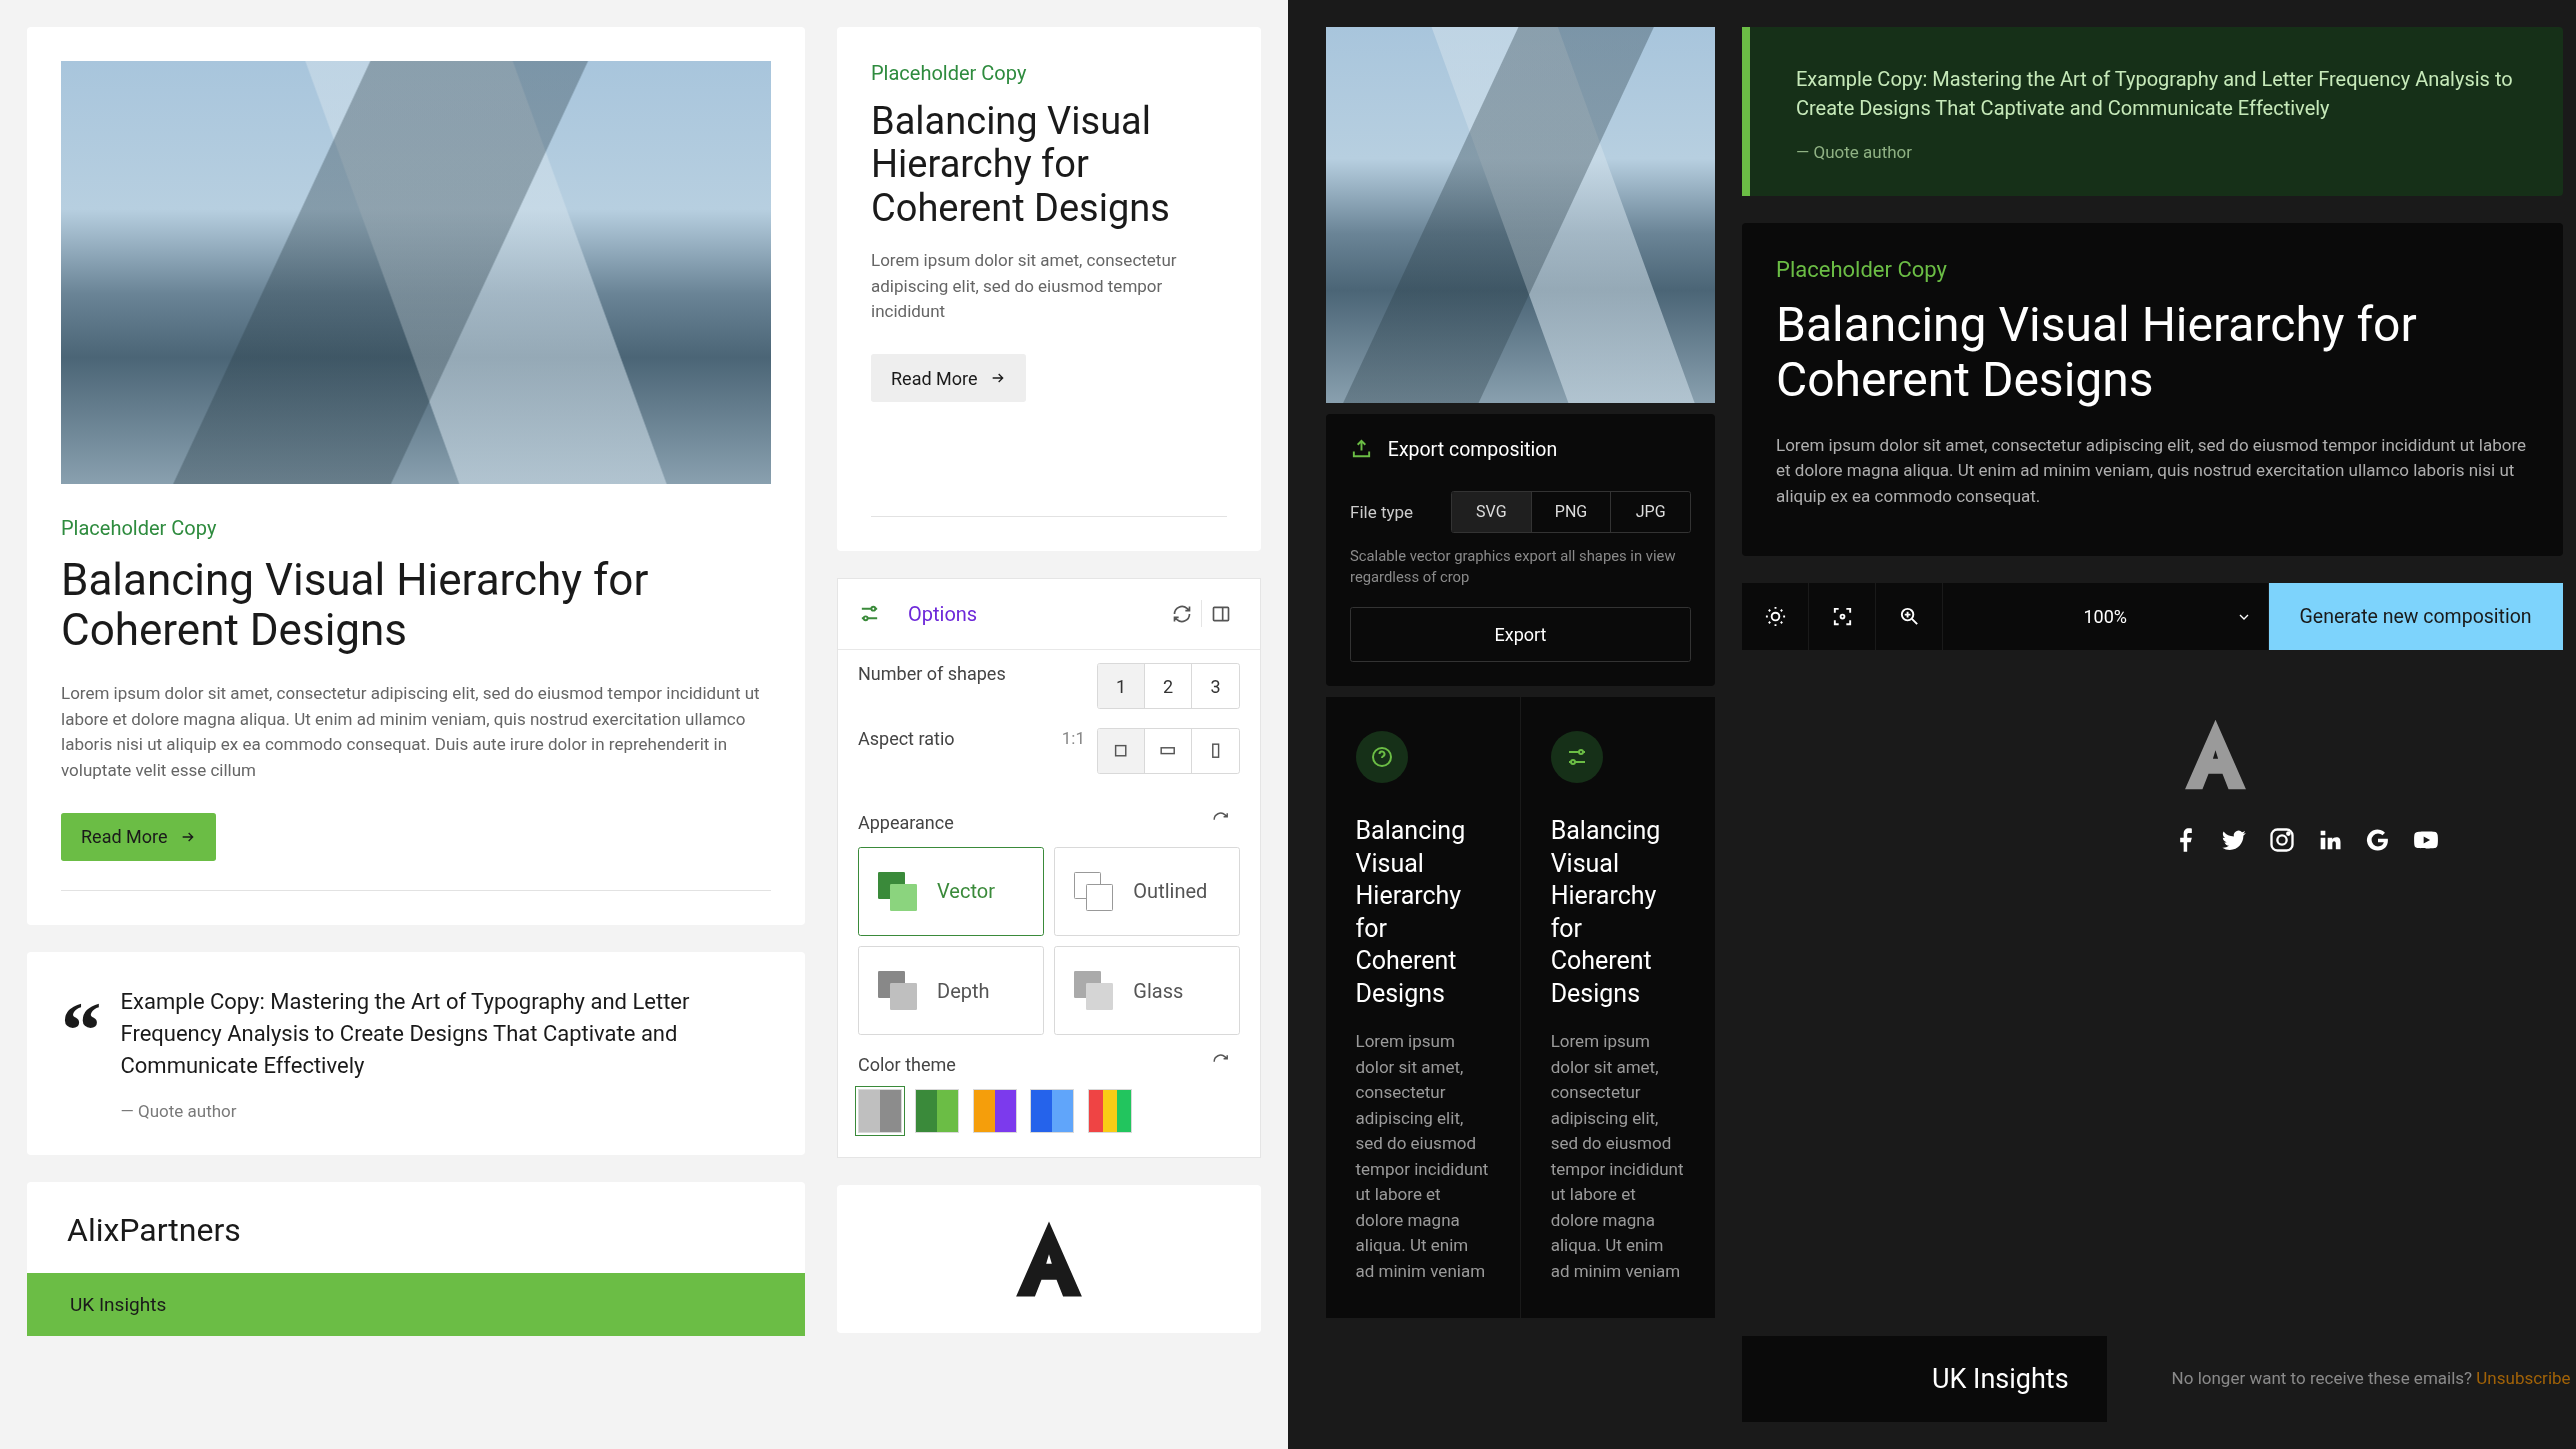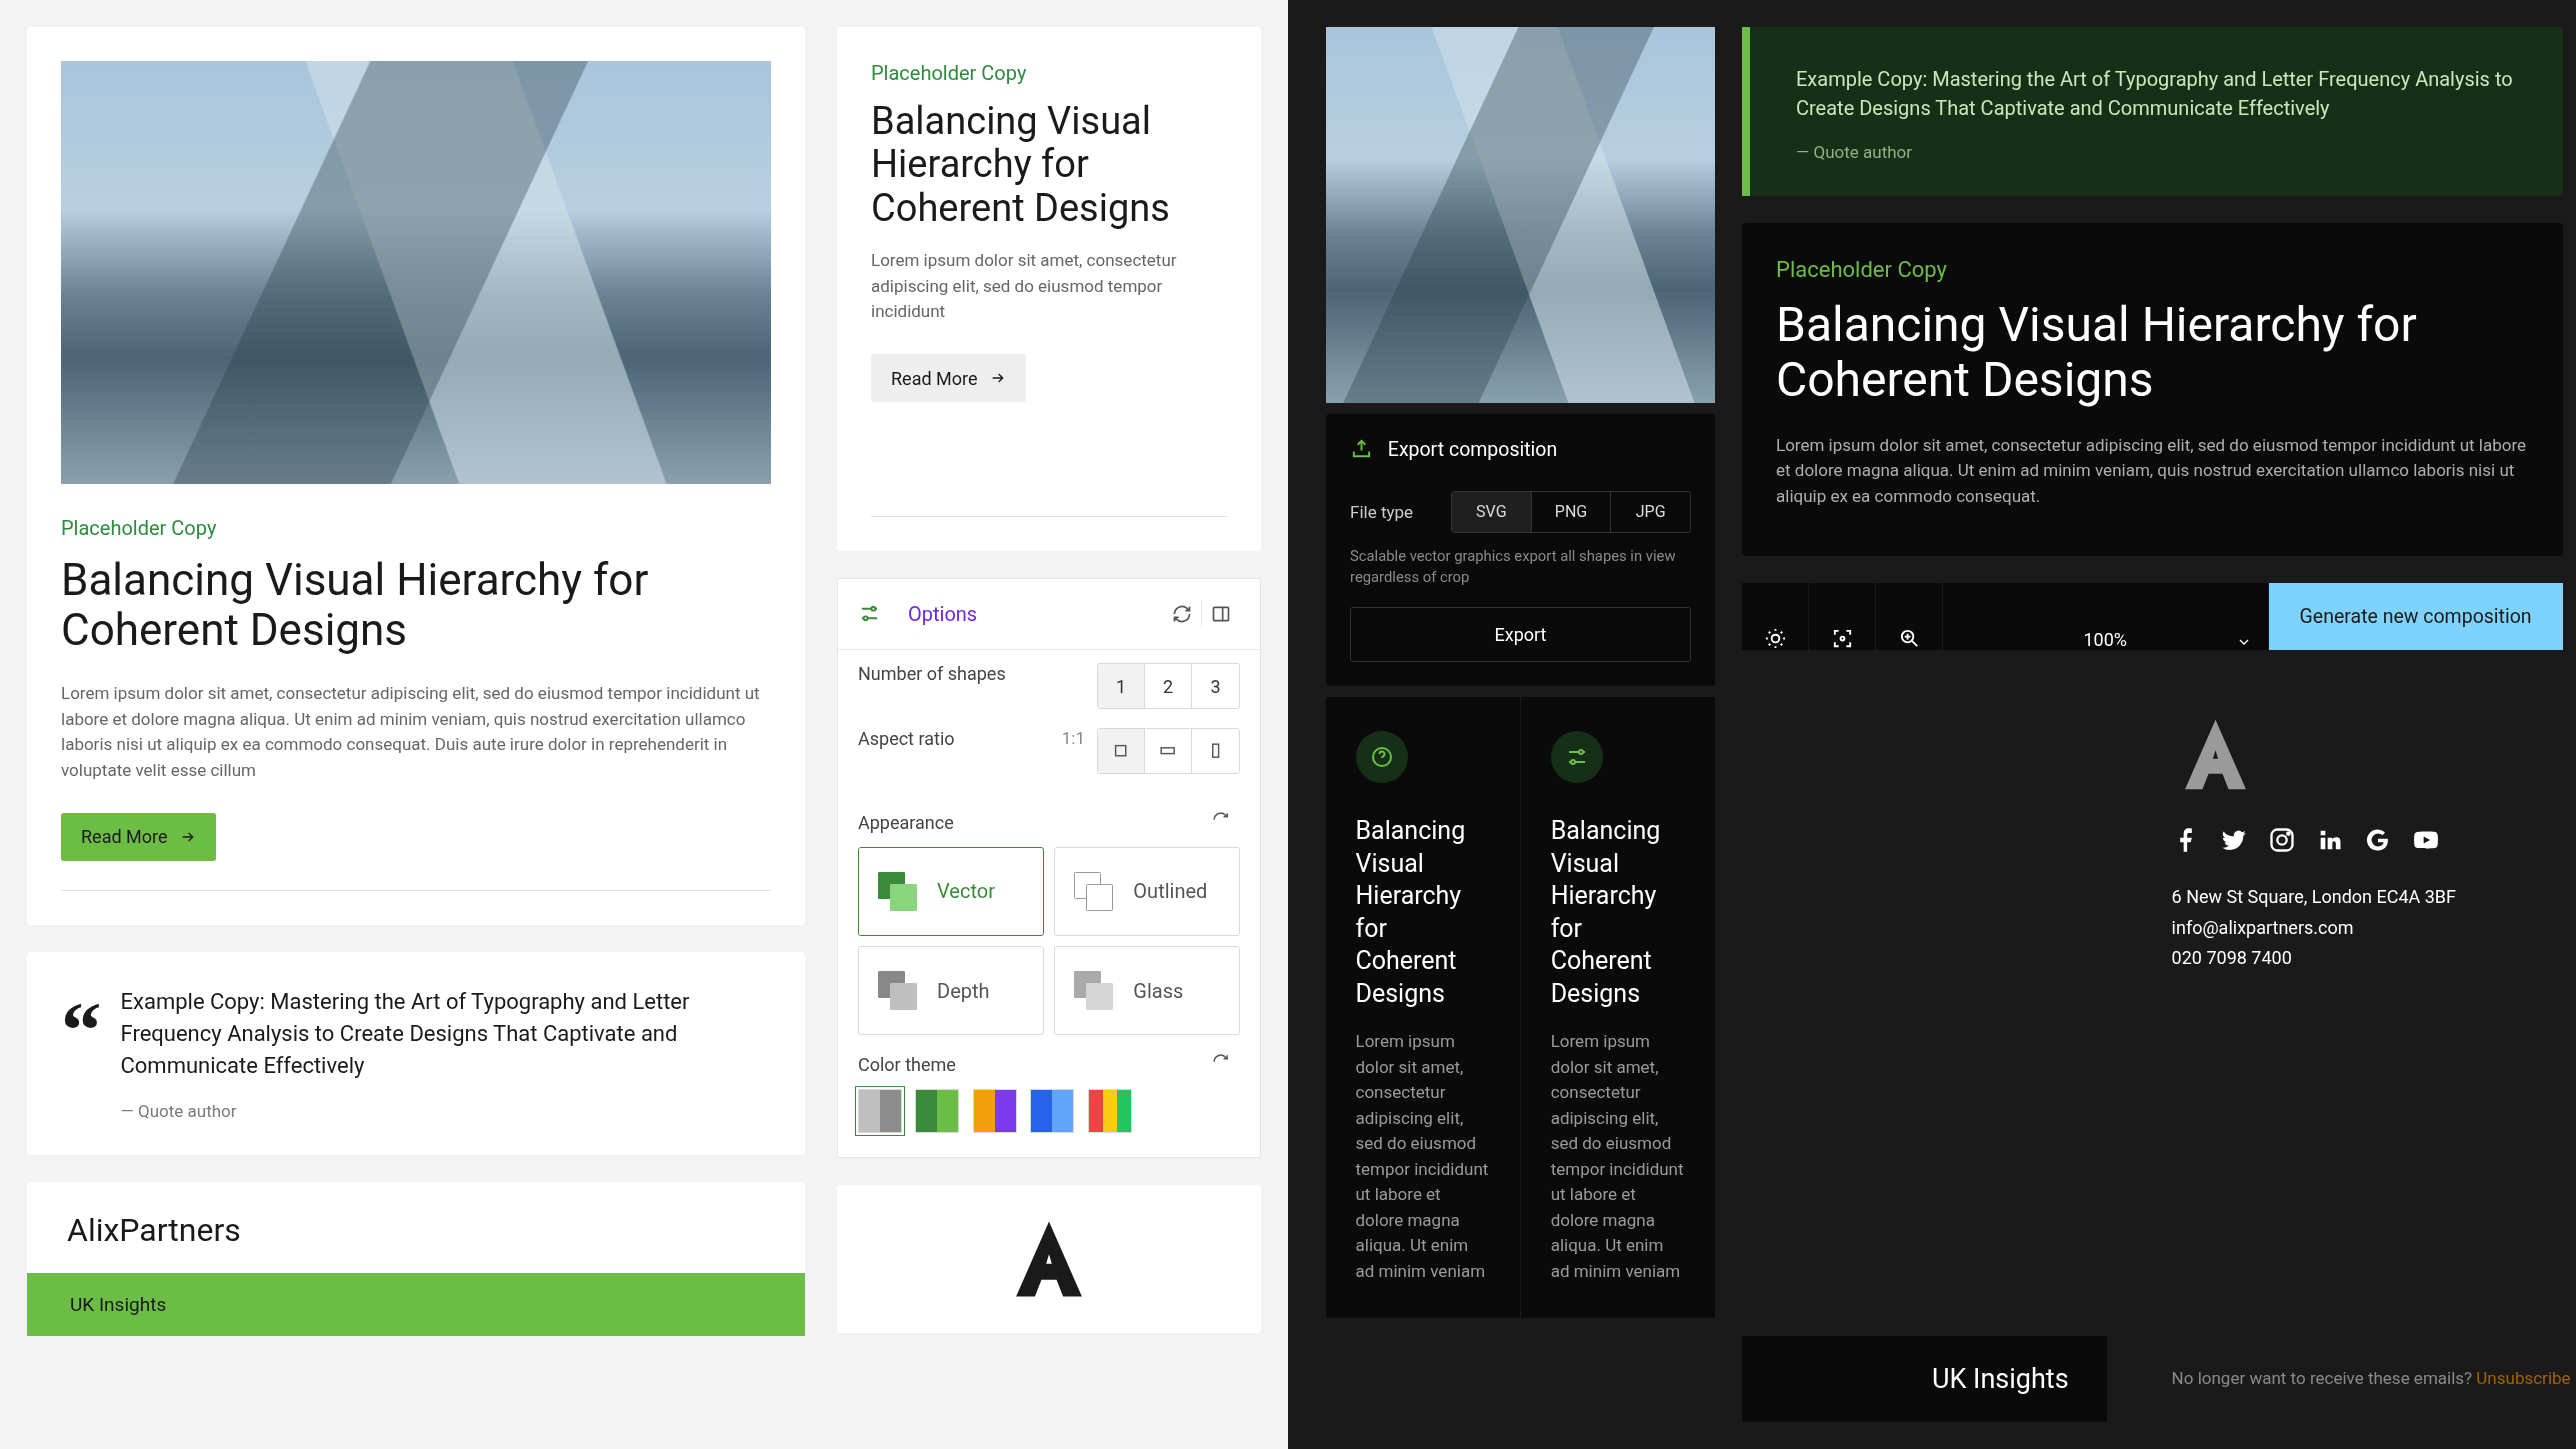--- a/index.html
+++ b/index.html
@@ -108,21 +108,21 @@
 .btn-dark{width:100%;border:0.7px solid #333;background:transparent;color:#fff;text-align:center;padding:16px;font-size:18px;border-radius:2.7px;cursor:pointer}
 
 .quote-dark{background:#163018;position:relative;padding:38px 40px 34px 54px;border-radius:4px}
 .quote-dark::before{content:"";position:absolute;left:0;top:0;bottom:0;width:8px;background:#6bbd45}
 .quote-dark .qtext{color:#c6e9b9;font-size:20px}
 .quote-dark .qauthor{color:#8fb183}
 
 .article-dark{padding:34px 34px 47px}
 
 .toolbar{display:flex;height:67px;gap:0}
-.tcell{background:#0a0a0a;display:flex;align-items:flex-end;justify-content:center;border-right:0.7px solid #1a1a1a}
+.tcell{background:#0a0a0a;display:flex;align-items:center;justify-content:center;border-right:0.7px solid #1a1a1a}
 .tcell.icon{width:67px;cursor:pointer}
 .tcell.zoom{flex:1;color:#fff;font-size:18px;position:relative;cursor:pointer}
 .tcell.zoom .chev{position:absolute;right:16px}
 .btn-gen{background:#7dd3fc;color:#1a1a1a;font-size:19.5px;padding:0 31px;display:flex;align-items:center;border:none;cursor:pointer}
 
 .two{display:flex;gap:0;flex:0 0 auto}
 .two .col{background:#0a0a0a;flex:1;padding:34px 29.5px}
 .two .col:first-child{margin-right:1.3px}
 .circ{width:52px;height:52px;border-radius:50%;background:#163018;display:flex;align-items:center;justify-content:center;margin-bottom:32px}
 .h2d{color:#fff;font-size:25px;font-weight:400;line-height:1.3;margin-bottom:19px}
@@ -442,25 +442,20 @@
             <svg width="28" height="28" viewBox="0 0 24 24" fill="#fff">
                 <path d="M4 4h4v4H4zM4 10h4v10H4zM10 10h4v1.5c.6-1 1.8-1.8 3.5-1.8 2.6 0 3.5 1.7 3.5 4.3V20h-4v-5c0-1.2-.4-2-1.5-2s-1.5.8-1.5 2v5h-4V10z"></path>
               </svg>
             <svg width="28" height="28" viewBox="0 0 24 24" fill="#fff">
                 <path d="M12 11v3h5c-.4 2-2.2 3.5-5 3.5a5.5 5.5 0 1 1 0-11c1.5 0 2.8.6 3.8 1.5l2.2-2.2A9 9 0 1 0 12 21c5 0 8.5-3.5 8.5-8.5 0-.5 0-1-.1-1.5H12z"></path>
               </svg>
             <svg width="28" height="28" viewBox="0 0 24 24" fill="#fff">
                 <path d="M22 8s-.2-1.4-.8-2c-.8-.8-1.6-.8-2-1C16.5 4.8 12 4.8 12 4.8s-4.5 0-7.2.4c-.4 0-1.2 0-2 .9C2.2 6.6 2 8 2 8s-.2 1.6-.2 3.3v1.5C1.8 14.4 2 16 2 16s.2 1.4.8 2c.8.8 1.8.8 2.2.9 1.6.2 7 .3 7 .3s4.5 0 7.2-.4c.4 0 1.2 0 2-.9.6-.6.8-2 .8-2s.2-1.6.2-3.3v-1.5C22.2 9.6 22 8 22 8zM10 15V9l5.5 3L10 15z"></path>
               </svg>
           </div>
-          <div class="finfo">
-            <div>6 New St Square, London EC4A 3BF</div>
-            <div>info@alixpartners.com</div>
-            <div>020 7098 7400</div>
-          </div>
           <div class="unsub" style="margin-top:auto">
             <span>No longer want to receive these emails? </span><a href="#">Unsubscribe</a>
           </div>
         </div>
       </div>
     </div>
   </div>
 </div>
 
 

